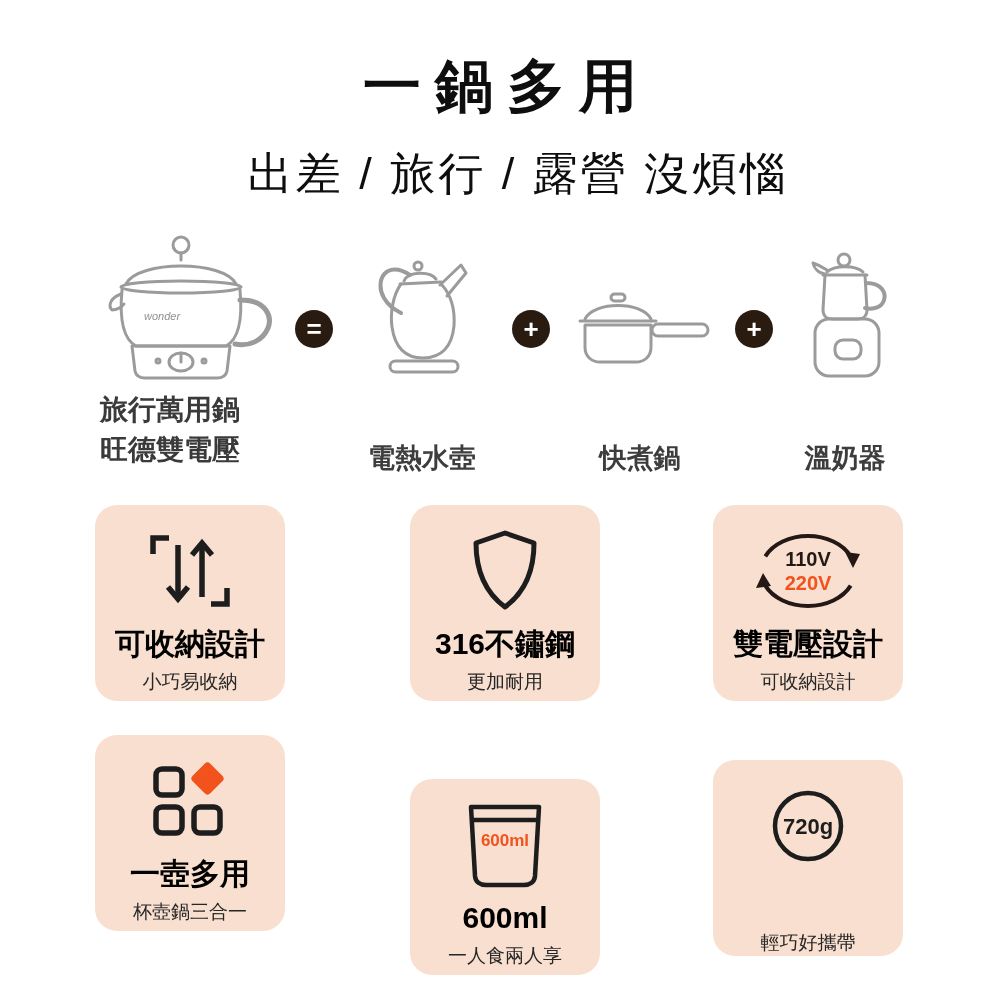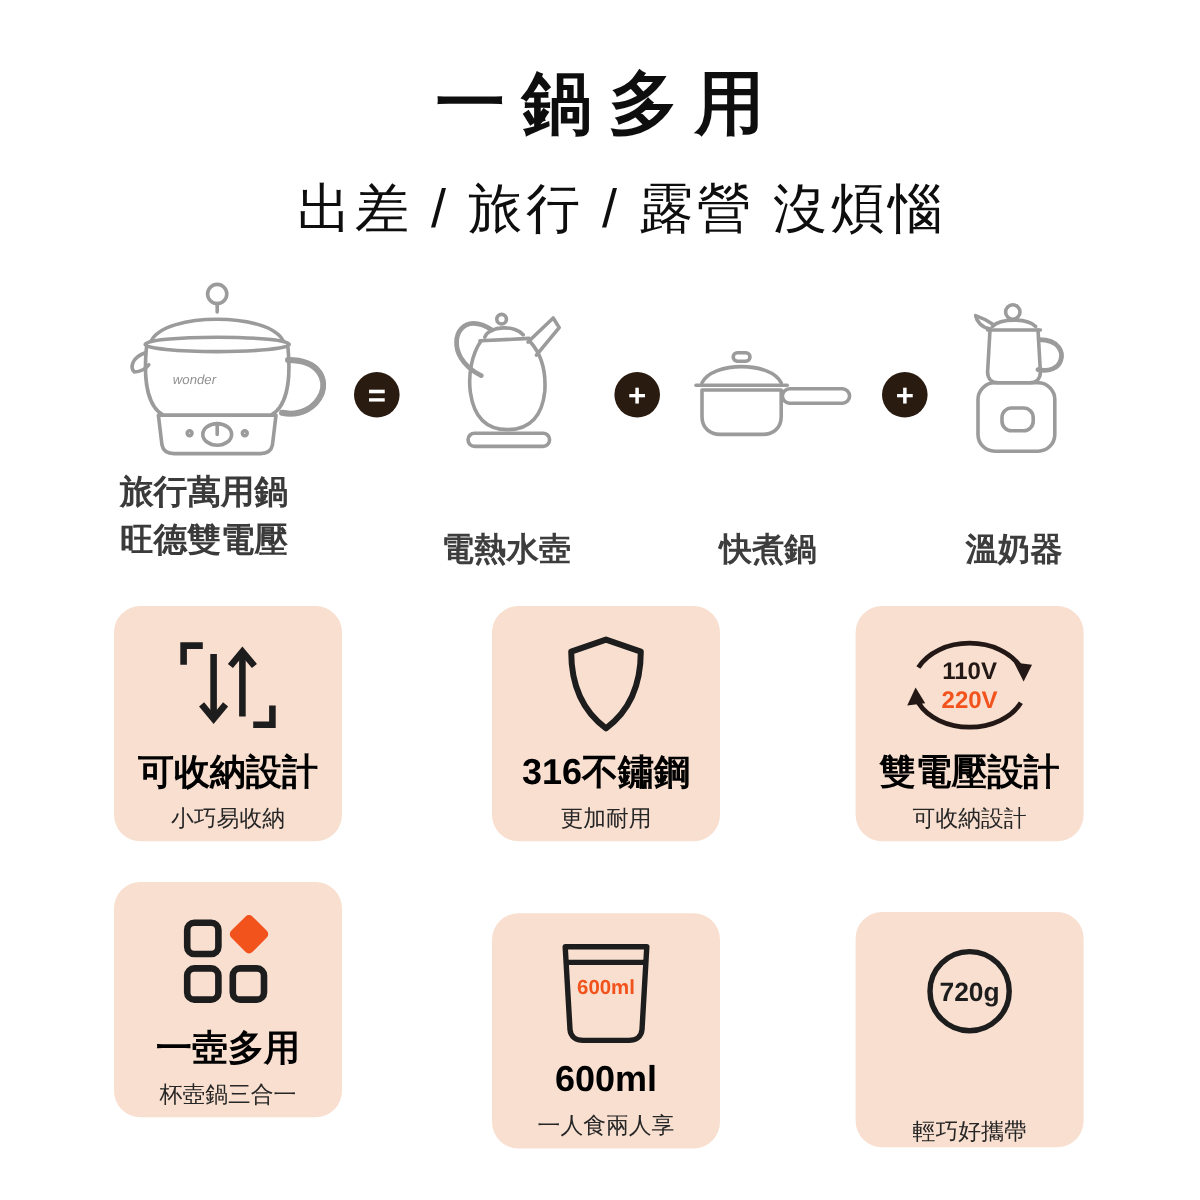--- a/index.html
+++ b/index.html
@@ -37,21 +37,21 @@
     padding-top:16px;
   }
   .icon-wrap { height:100px; display:flex; align-items:center; justify-content:center; }
   .card h3 { margin-top:6px; font-size:30px; font-weight:800; color:#000; line-height:1.15; }
   .card p { margin-top:7px; font-size:19px; font-weight:400; color:#262626; }
 
   .c1 { left:95px;  top:505px; }
   .c2 { left:410px; top:505px; }
   .c3 { left:713px; top:505px; }
   .c4 { left:95px;  top:735px; }
-  .c5 { left:410px; top:761px; }
+  .c5 { left:410px; top:779px; }
   .c6 { left:713px; top:760px;justify-content:space-between; }
 
   svg { display:block; }
 </style>
 </head>
 <body>
 
 <div class="page">
 
   <div class="header">

